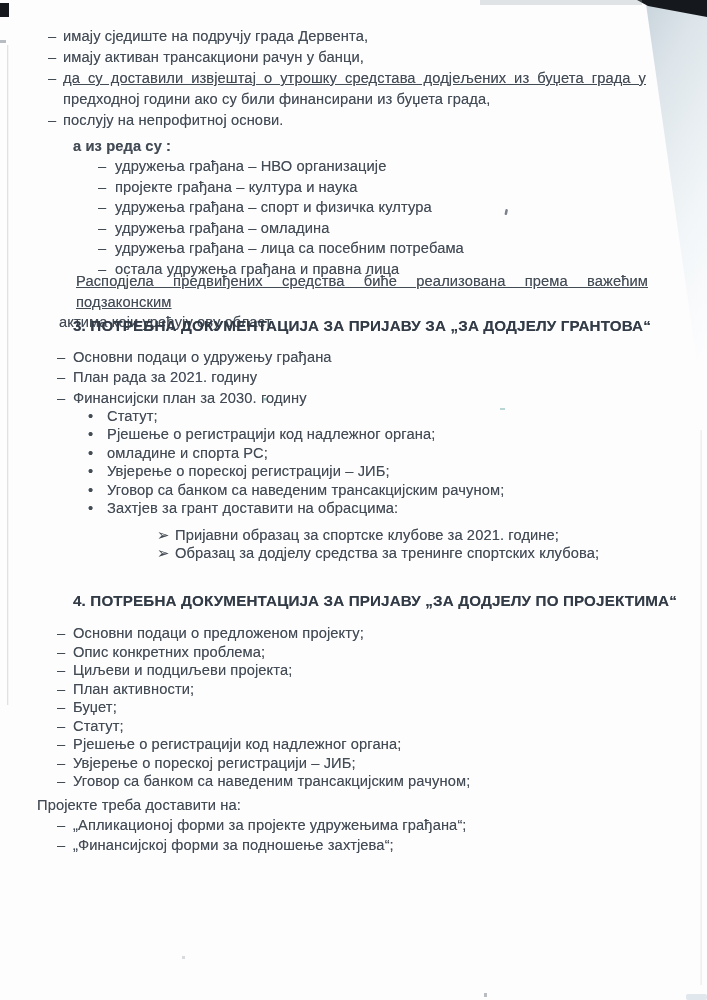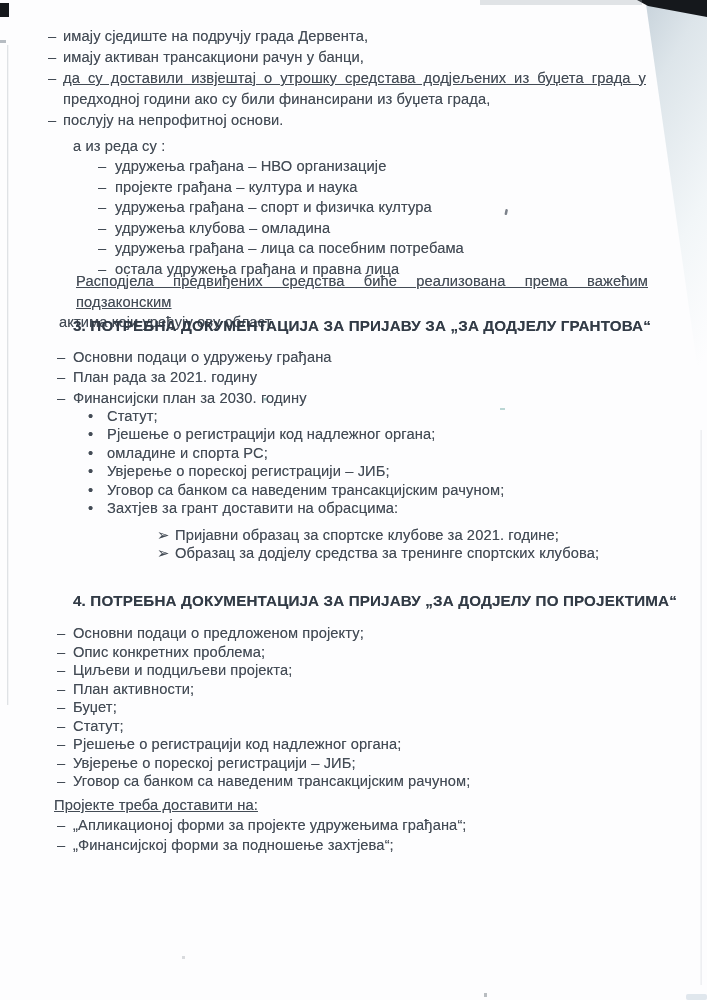--- a/index.html
+++ b/index.html
@@ -26,36 +26,36 @@
   .txt{flex:1 1 auto;}
   .just{text-align:justify;text-align-last:justify;text-decoration:underline;}
   .heading{
     font-weight:700;color:var(--heading);
     font-size:15.2px;white-space:nowrap;letter-spacing:0.15px;
     text-shadow:0 0 0.6px rgba(50,59,70,0.55);
   }
   
   .b-criteria{left:48px;top:26px;width:598px;line-height:21px;}
   .b-criteria .marker{width:15px;}
-  .b-cat-intro{left:73px;top:136px;line-height:20px;}
+  .b-cat-intro{left:73px;top:136px;line-height:20px;font-weight:bold;}
   .b-categories{left:98px;top:156px;width:540px;line-height:20.6px;}
   .b-categories .marker{width:17px;}
   .b-paragraph{left:59px;top:271px;width:589px;line-height:20.5px;}
   .b-paragraph .p-first{padding-left:17px;}
   .b-heading3{left:73px;top:317px;}
   .b-s3dash{left:57px;top:347px;width:580px;line-height:20.4px;}
   .b-s3dash .marker{width:16px;}
   .b-s3bullets{left:88px;top:407px;width:558px;line-height:18.4px;}
   .b-s3bullets .marker{width:19px;}
   .b-arrows{left:157px;top:526px;width:489px;line-height:18.4px;}
   .b-arrows .marker{width:18px;}
   .b-heading4{left:73px;top:592px;text-align:center;}
   .b-s4dash{left:57px;top:624px;width:580px;line-height:18.5px;}
   .b-s4dash .marker{width:16px;}
-  .b-sub-intro{left:54px;top:795px;line-height:20px;text-decoration:underline;}
+  .b-sub-intro{left:37px;top:795px;line-height:20px;}
   .b-sublist{left:57px;top:815px;width:580px;line-height:20px;}
   .b-sublist .marker{width:16px;}
   .artifacts{position:absolute;left:0;top:0;pointer-events:none;}
 </style>
 </head>
 <body>
 
 <div class="page">
 
   <svg class="artifacts" width="707" height="1000" viewBox="0 0 707 1000">
@@ -114,21 +114,21 @@
     <div class="row">
       <span class="marker">–</span>
       <span class="txt">пројекте грађана – култура и наука</span>
     </div>
     <div class="row">
       <span class="marker">–</span>
       <span class="txt">удружења грађана – спорт и физичка култура</span>
     </div>
     <div class="row">
       <span class="marker">–</span>
-      <span class="txt">удружења клубова – омладина</span>
+      <span class="txt">удружења грађана – омладина</span>
     </div>
     <div class="row">
       <span class="marker">–</span>
       <span class="txt">удружења грађана – лица са посебним потребама</span>
     </div>
     <div class="row">
       <span class="marker">–</span>
       <span class="txt">остала удружења грађана и правна лица</span>
     </div>
   </div>

